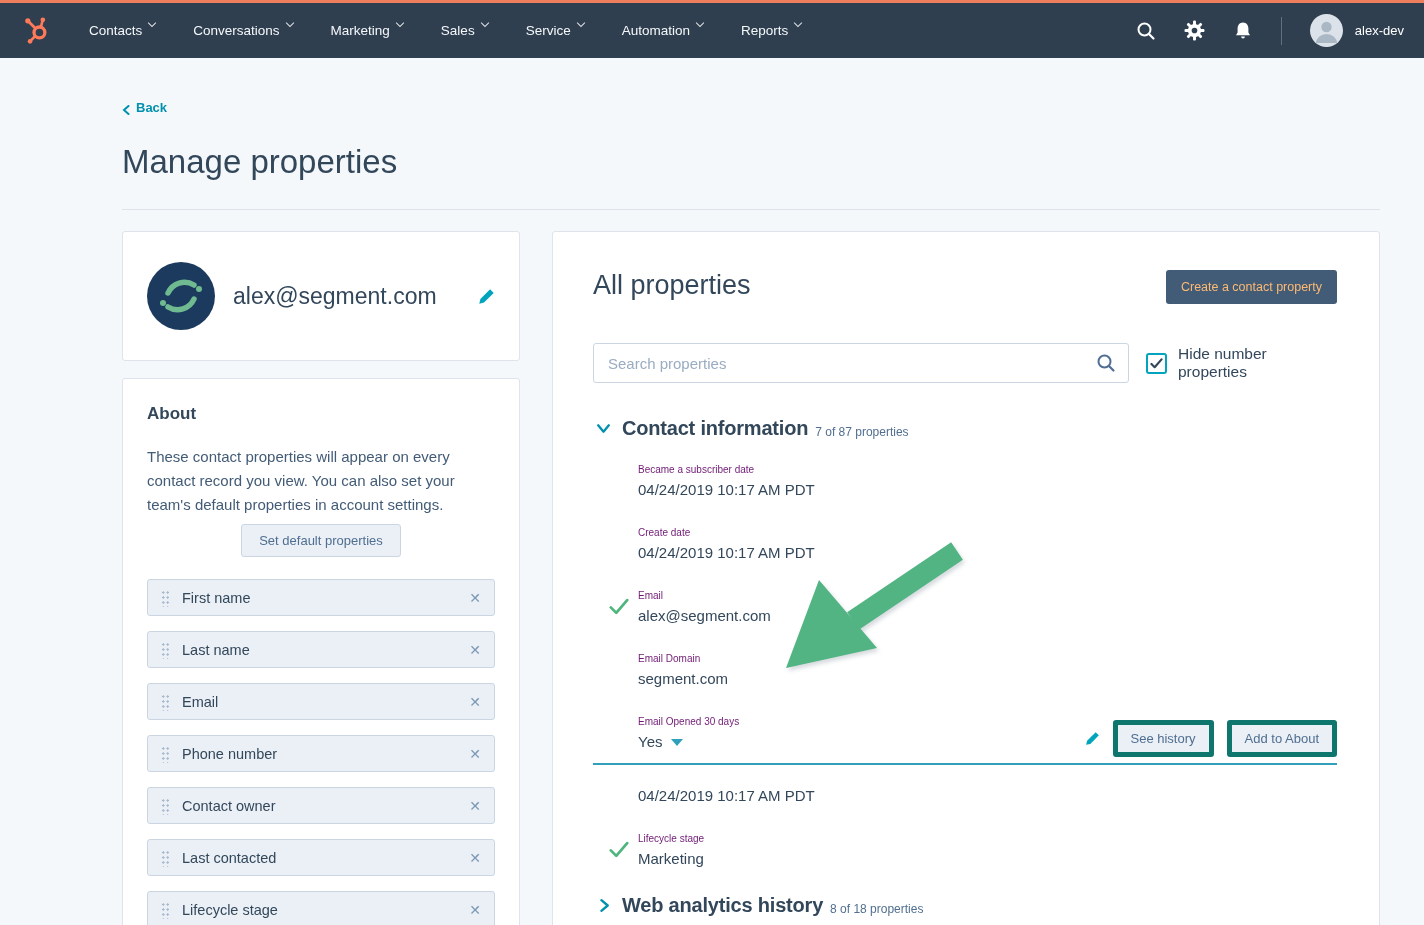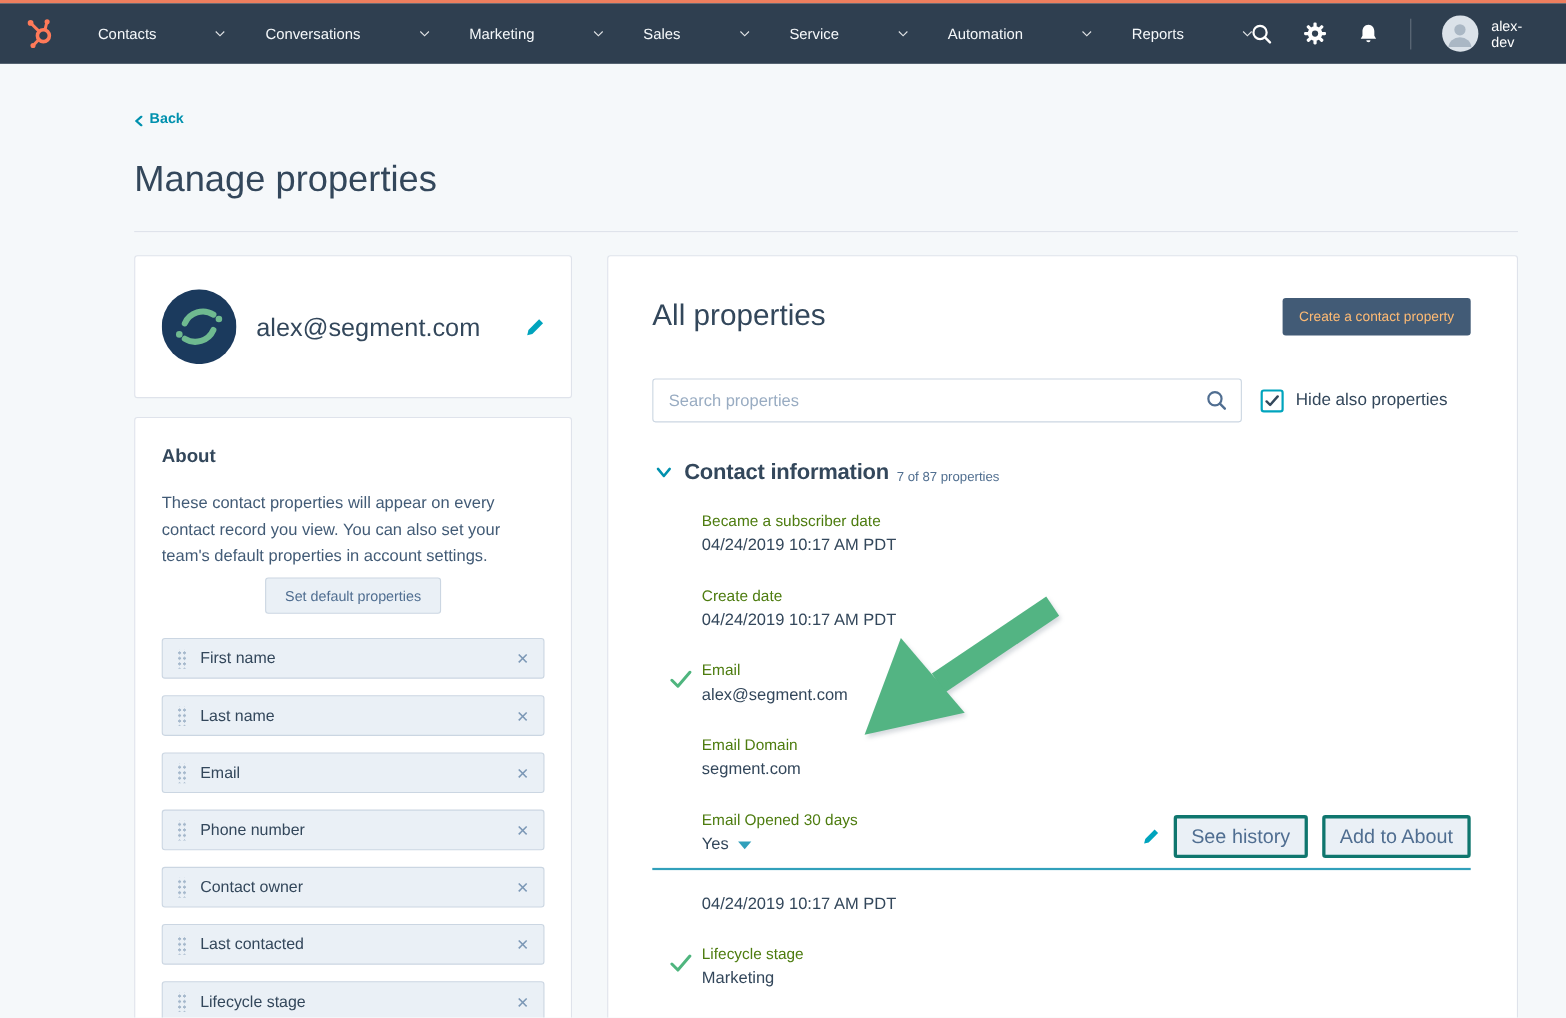--- a/index.html
+++ b/index.html
@@ -13,22 +13,22 @@
   
   .topstripe { height: 3px; background: #ee7e5e; }
   .topnav {
     height: 55px; background: #2f3f50;
     display: flex; align-items: center;
     padding-right: 20px;
   }
   .hs-logo { margin-left: 22px; display: flex; align-items: center; cursor: pointer; }
   .nav-items { display: flex; margin-left: 36px; gap: 38px; }
   .nav-item {
-    display: flex; align-items: center;
-    color: #f5f8fa; font-size: 13.5px; cursor: pointer; white-space: nowrap; gap: 48px;
+    display: flex; 
+    color: #f5f8fa; font-size: 13.5px; cursor: pointer; white-space: nowrap;
   }
   .nav-caret {
     width: 6px; height: 6px; margin-left: 7px; margin-top: -3px;
     border-right: 1.5px solid rgba(255,255,255,.85);
     border-bottom: 1.5px solid rgba(255,255,255,.85);
     transform: rotate(45deg);
   }
   .nav-right { margin-left: auto; display: flex; align-items: center; gap: 28px; }
   .nav-icon-btn { display: flex; align-items: center; cursor: pointer; }
   .nav-divider { width: 1px; height: 28px; background: rgba(255,255,255,.25); }
@@ -105,32 +105,32 @@
   .hide-blank-label { font-size: 15.5px; color: #33475b; }
 
   .section-header { display: flex; align-items: center; margin-top: 35px; padding-left: 2px; cursor: pointer; }
   .section-header .chev { display: flex; margin-right: 10px; }
   .section-title { font-size: 20px; font-weight: 700; color: #33475b; letter-spacing: -.2px; }
   .section-count { font-size: 12px; color: #516f90; margin-left: 7px; padding-top: 6px; }
 
   .props { margin-top: 16px; }
   .prop-row { position: relative; padding: 8px 0 9px 45px; margin-bottom: 12px; }
   .prop-check { position: absolute; left: 16px; top: 16px; }
-  .prop-label { font-size: 14px; color: #4d7c0f; margin-bottom: 6px; }
+  .prop-label { font-size: 10px; color: #701a75; margin-bottom: 6px; }
   .prop-value { font-size: 15px; color: #33475b; display: flex; align-items: center; gap: 9px; }
   .dd-caret {
     width: 0; height: 0; margin-top: 2px;
     border-left: 6px solid transparent; border-right: 6px solid transparent;
     border-top: 7px solid #31a0bb; cursor: pointer;
   }
   .prop-row.hovered { border-bottom: 2px solid #31a0bb; margin-bottom: 14px; padding-bottom: 13px; }
   .row-actions { position: absolute; right: 0; top: 12px; display: flex; align-items: center; gap: 13px; }
   .action-btn {
-    background: #eaf0f6; border: 3px solid #0f766e; border-radius: 3px;
-    color: #506e91; font-size: 18px; padding: 6px 13px; cursor: pointer; font-family: inherit;
+    background: #eaf0f6; border: 5px solid #0f766e; border-radius: 3px;
+    color: #506e91; font-size: 13px; padding: 6px 13px; cursor: pointer; font-family: inherit;
   }
 
   
   .arrow-annotation {
     position: absolute; left: 758px; top: 538px;
     pointer-events: none; z-index: 50;
     filter: drop-shadow(2px 3px 2px rgba(51,71,91,.2));
   }
 </style>
 </head>
@@ -310,21 +310,21 @@
               <line x1="13" y1="13" x2="17.5" y2="17.5" stroke="#506e91" stroke-width="2.2" stroke-linecap="round"></line>
             </svg>
           </span>
         </div>
         <div class="hide-blank">
           <span class="checkbox">
             <svg width="13" height="11" viewBox="0 0 14 12">
               <polyline points="1.5,6.5 5,10 12.5,1.5" fill="none" stroke="#33475b" stroke-width="2.4" stroke-linecap="round" stroke-linejoin="round"></polyline>
             </svg>
           </span>
-          <span class="hide-blank-label">Hide also properties</span>
+          <span class="hide-blank-label">Hide number properties</span>
         </div>
       </div>
 
       <div class="section-header" style="margin-top:34px;">
         <span class="chev">
           <svg width="17" height="17" viewBox="0 0 16 16">
               <polyline points="3,5 8,11 13,5" fill="none" stroke="#0091ae" stroke-width="2.2" stroke-linecap="round" stroke-linejoin="round"></polyline>
             </svg>
         </span>
         <span class="section-title">Contact information</span>

